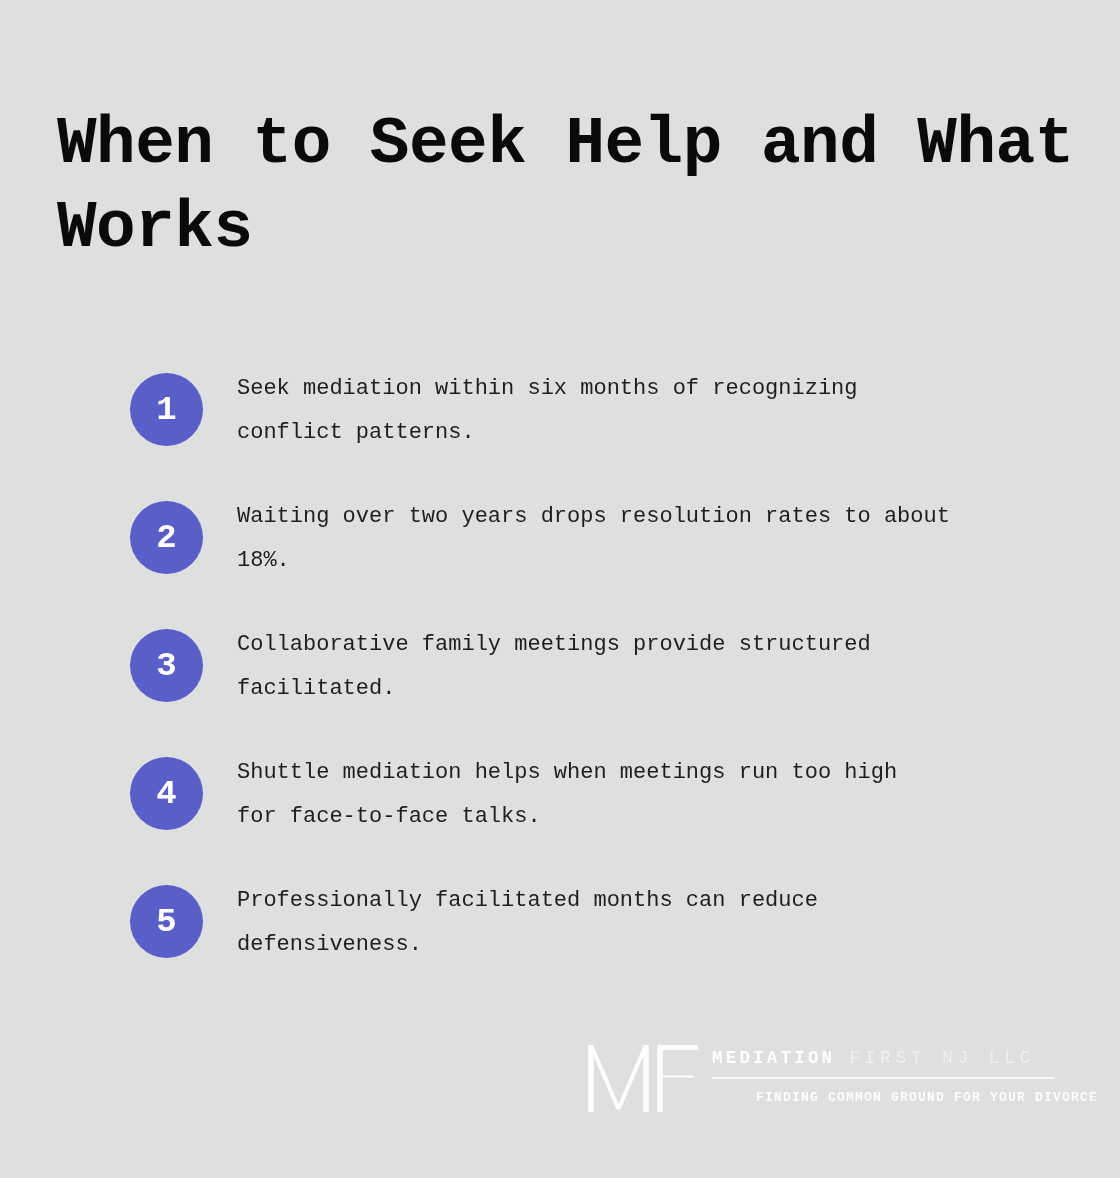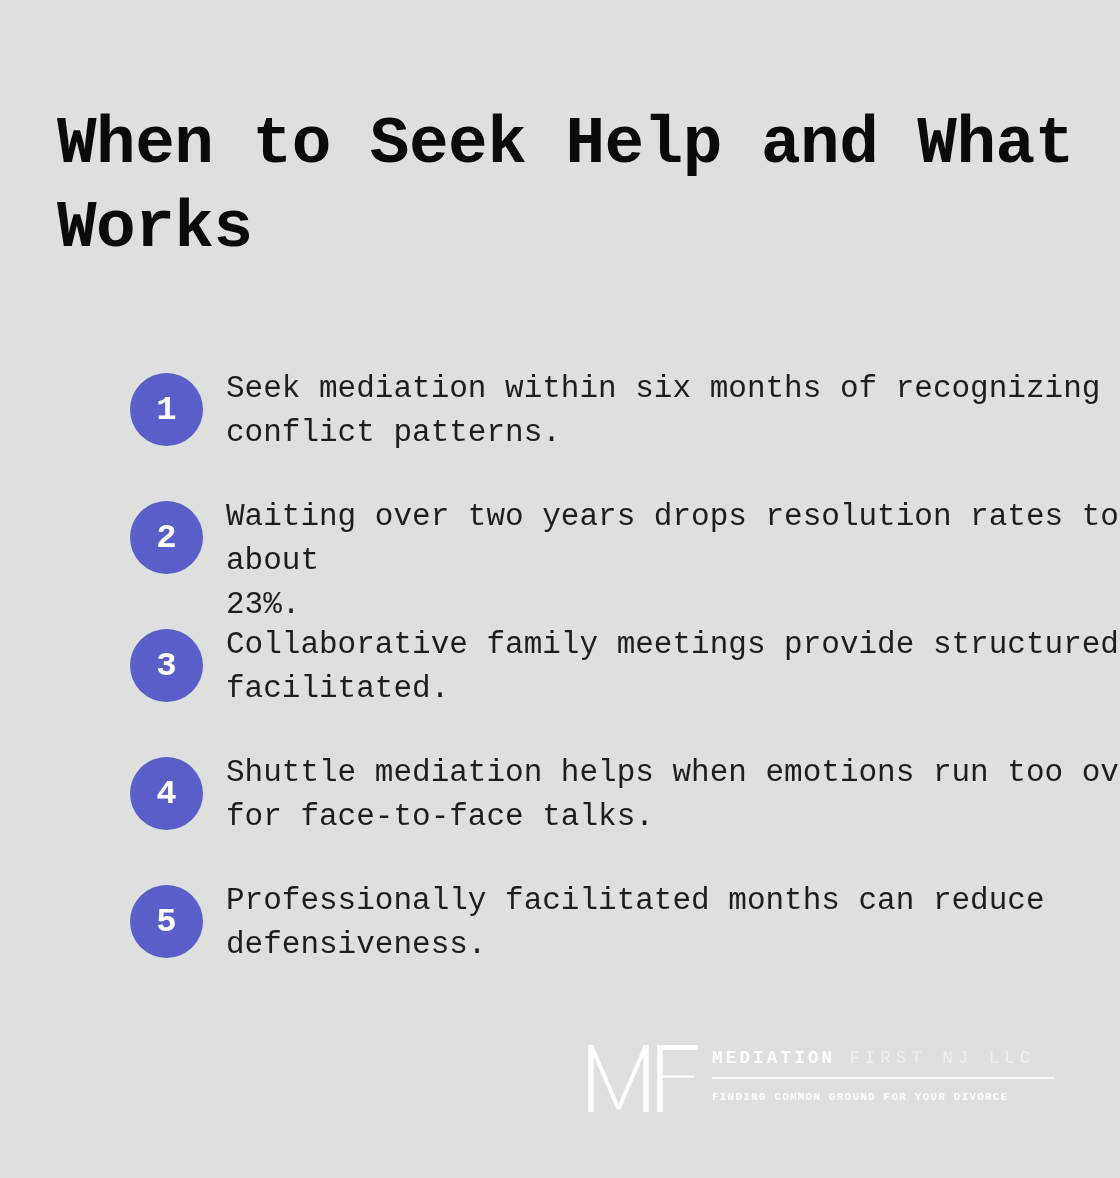--- a/index.html
+++ b/index.html
@@ -24,23 +24,23 @@
     position:absolute;left:0;top:0;
     width:73px;height:73px;border-radius:50%;
     background:var(--accent,#595ec8);
     display:flex;align-items:center;justify-content:center;
   }
   .badge-num{
     color:var(--number_color,#ffffff);
     font-size:34px;font-weight:700;line-height:1;
   }
   .item-text{
-    position:absolute;left:96px;top:-6px;
+    position:absolute;left:107px;top:-6px;
     width:max-content;max-width:1000px;
-    font-size:31px;line-height:44px;
+    font-size:22px;line-height:44px;
     color:var(--body_color,#1e1e1e);
     white-space:pre-line;
   }
   .logo{position:absolute;left:588px;top:1045px;color:var(--logo_color,#ffffff);}
   .monogram{position:absolute;left:0;top:0;opacity:0.95;}
   .logo-text{position:absolute;left:124px;top:3px;width:345px;}
   .brand-row{display:flex;align-items:flex-start;line-height:20px;white-space:nowrap;}
   .brand-bold{
     font-size:17.5px;font-weight:700;letter-spacing:3.2px;
     color:var(--logo_color,#ffffff);opacity:0.97;
@@ -49,23 +49,23 @@
     font-size:17.5px;font-weight:400;letter-spacing:5px;
     margin-left:14px;
     color:var(--logo_color,#ffffff);opacity:0.5;
   }
   .logo-divider{
     margin-top:9px;width:342px;height:1.5px;
     background:var(--logo_color,#ffffff);opacity:0.78;
   }
   .tagline{
     margin-top:12px;
-    font-size:11px;font-weight:700;letter-spacing:1.2px;
+    font-size:13px;font-weight:700;letter-spacing:1.2px;
     line-height:13px;white-space:nowrap;
-    color:var(--logo_color,#ffffff);opacity:0.92;
+    color:var(--logo_color,#ffffff);opacity:0.92;margin-left:44px;
   }
 </style>
 </head>
 <body>
 
 <div class="canvas">
 
   <h1 class="title">When to Seek Help and What
 Works</h1>
 
@@ -75,34 +75,34 @@
         <span class="badge-num">1</span>
       </div>
       <div class="item-text">Seek mediation within six months of recognizing
 conflict patterns.</div>
     </div>
     <div class="item" style="top:501px">
       <div class="badge">
         <span class="badge-num">2</span>
       </div>
       <div class="item-text">Waiting over two years drops resolution rates to about
-23%.</div>
+18%.</div>
     </div>
     <div class="item" style="top:629px">
       <div class="badge">
         <span class="badge-num">3</span>
       </div>
       <div class="item-text">Collaborative family meetings provide structured
 facilitated.</div>
     </div>
     <div class="item" style="top:757px">
       <div class="badge">
         <span class="badge-num">4</span>
       </div>
-      <div class="item-text">Shuttle mediation helps when emotions run too over
+      <div class="item-text">Shuttle mediation helps when meetings run too high
 for face-to-face talks.</div>
     </div>
     <div class="item" style="top:885px">
       <div class="badge">
         <span class="badge-num">5</span>
       </div>
       <div class="item-text">Professionally facilitated months can reduce
 defensiveness.</div>
     </div>
   </div>

